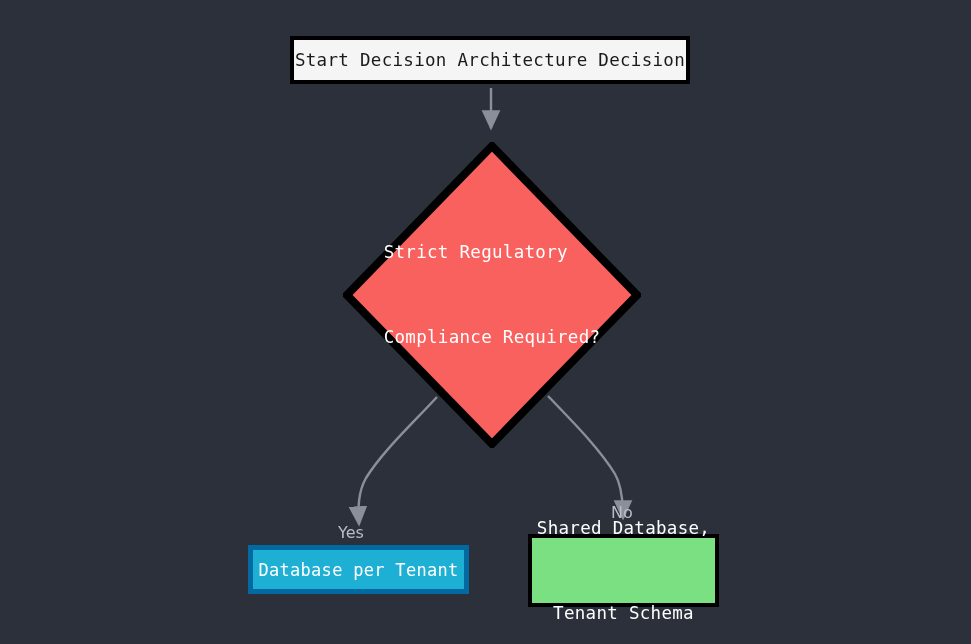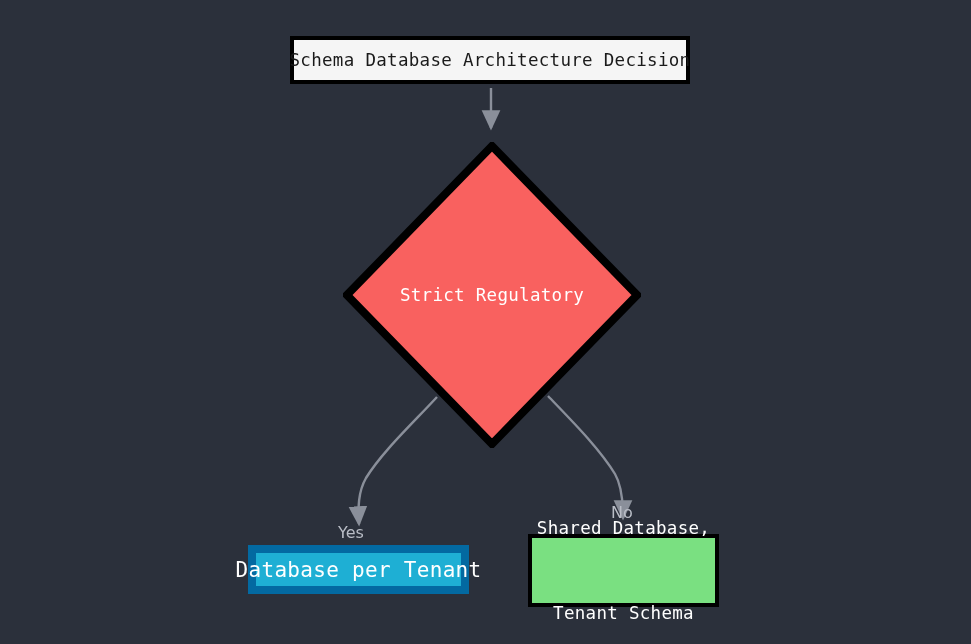--- a/index.html
+++ b/index.html
@@ -67,23 +67,23 @@
     letter-spacing: 0.3px;
     text-align: left;
   }
   
   #node-db-per-tenant {
     left: 248px;
     top: 545px;
     width: 221px;
     height: 49px;
     background: #1eafd4;
-    border: 8px solid #0369a1;
+    border: 5px solid #0369a1;
     color: #ffffff;
-    font-size: 21px;
+    font-size: 17px;
     letter-spacing: 0.3px;
   }
   
   #node-shared-schema {
     left: 528px;
     top: 534px;
     width: 191px;
     height: 73px;
     background: #7ae081;
     border: 4px solid #000000;
@@ -117,29 +117,30 @@
     </defs>
 
     <path d="M 491 88 L 491 128" stroke="#8a8f9a" stroke-width="2.4" fill="none" marker-end="url(#arrowhead)"></path>
 
     <path d="M 437 397 C 412 424, 382 452, 366 478 C 358 492, 358 508, 359 524" stroke="#8a8f9a" stroke-width="2.4" fill="none" marker-end="url(#arrowhead)"></path>
 
     <path d="M 548 396 C 572 421, 600 449, 615 474 C 622 486, 623 502, 623 518" stroke="#8a8f9a" stroke-width="2.4" fill="none" marker-end="url(#arrowhead)"></path>
   </svg>
 
   <div class="node" id="node-start">
-    <span>Schema Database Architecture Decision</span>
+    <span>Start Decision Architecture Decision</span>
   </div>
 
   <div class="node" id="node-decision">
     <svg class="diamond-shape" viewBox="0 0 298 306" preserveAspectRatio="none">
       <polygon points="149,4 294,153 149,302 4,153" fill="#f9615f" stroke="#000000" stroke-width="8" stroke-linejoin="miter"></polygon>
     </svg>
     <div class="diamond-label">
       <div>Strict Regulatory</div>
+      <div>Compliance Required?</div>
     </div>
   </div>
 
   <div class="edge-label" id="edge-label-yes">Yes</div>
 
   <div class="edge-label" id="edge-label-no">No</div>
 
   <div class="node" id="node-db-per-tenant">
     <span>Database per Tenant</span>
   </div>

